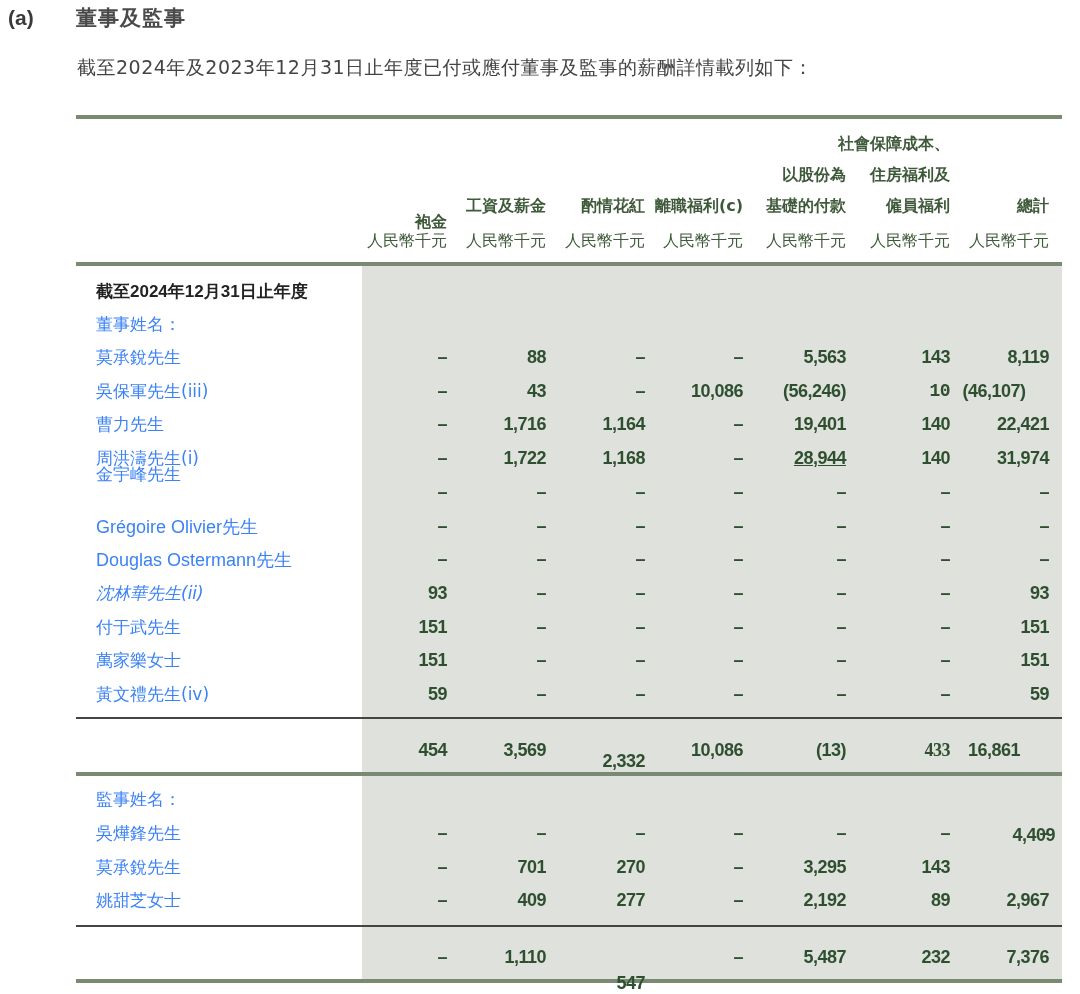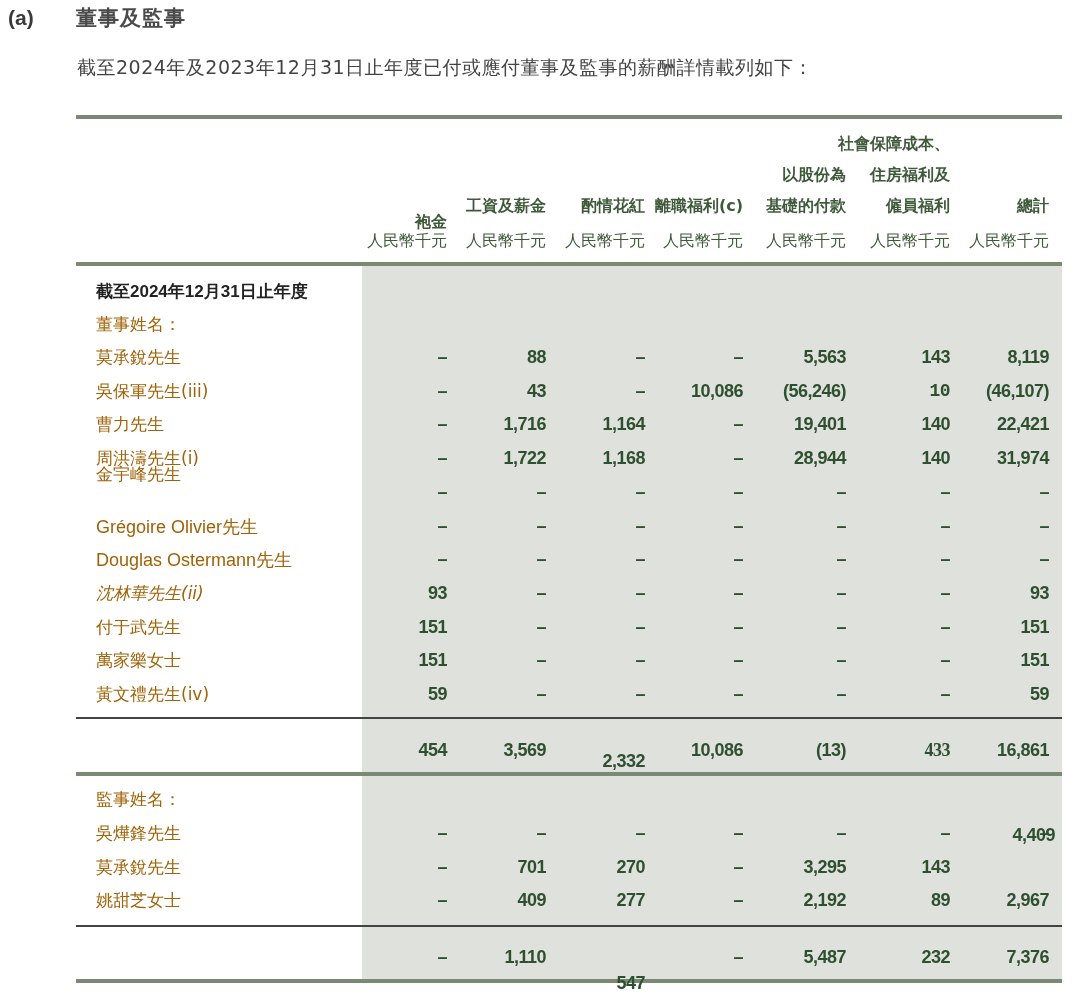--- a/index.html
+++ b/index.html
@@ -12,21 +12,21 @@
 
   .shade { position:absolute; left:362px; top:119px; width:700px; height:862px; background:#dfe1dc; }
   .shade-header { position:absolute; left:362px; top:119px; width:700px; height:145px; background:#ffffff; }
 
   .rule-thick { position:absolute; left:76px; width:986px; height:4px; background:#7a8a72; }
   .rule-thin  { position:absolute; left:76px; width:986px; height:2px; background:#444; }
 
   .hdr { position:absolute; text-align:right; font-size:16px; font-weight:bold; color:#3f5a3a; white-space:nowrap; line-height:31px; }
   .hdr-unit { position:absolute; text-align:right; font-size:16px; color:#3f5a3a; white-space:nowrap; }
 
-  .rowlabel { position:absolute; left:96px; font-size:17px; color:#a16207; white-space:nowrap; }
+  .rowlabel { position:absolute; left:96px; font-size:17px; color:#3b82f6; white-space:nowrap; }
   .rowlabel.bold { font-weight:bold; color:#222; font-family:"Liberation Sans",sans-serif; }
   .rowlabel.latin { font-family:"Liberation Sans",sans-serif; font-size:18px; }
 
   .num { position:absolute; text-align:right; font-family:"Liberation Sans",sans-serif; font-weight:bold;
          font-size:18px; color:#2f5030; width:110px; letter-spacing:-0.5px; }
 </style>
 </head>
 <body>
 
 <div class="section-label">(a)</div>
@@ -78,39 +78,39 @@
         <div class="num" style="top: 347px; left: 939px;">8,119</div>
       </div>
       <div>
         <div class="rowlabel" style="top: 380px;">吳保軍先生(iii)</div>
         <div class="num" style="top: 381px; left: 337px;">–</div>
         <div class="num" style="top: 381px; left: 436px;">43</div>
         <div class="num" style="top: 381px; left: 535px;">–</div>
         <div class="num" style="top: 381px; left: 633px;">10,086</div>
         <div class="num" style="top: 381px; left: 736px;">(56,246)</div>
         <div class="num" style="top: 381px; left: 840px; font-family: Liberation Mono, monospace;">10</div>
-        <div class="num" style="top: 381px; left: 939px;">(46,107)</div>
+        <div class="num" style="top: 381px; left: 939px; text-align: center;">(46,107)</div>
       </div>
       <div>
         <div class="rowlabel" style="top: 413px;">曹力先生</div>
         <div class="num" style="top: 414px; left: 337px;">–</div>
         <div class="num" style="top: 414px; left: 436px;">1,716</div>
         <div class="num" style="top: 414px; left: 535px;">1,164</div>
         <div class="num" style="top: 414px; left: 633px;">–</div>
         <div class="num" style="top: 414px; left: 736px;">19,401</div>
         <div class="num" style="top: 414px; left: 840px;">140</div>
         <div class="num" style="top: 414px; left: 939px;">22,421</div>
       </div>
       <div>
         <div class="rowlabel" style="top: 447px;">周洪濤先生(i)</div>
         <div class="num" style="top: 448px; left: 337px;">–</div>
         <div class="num" style="top: 448px; left: 436px;">1,722</div>
         <div class="num" style="top: 448px; left: 535px;">1,168</div>
         <div class="num" style="top: 448px; left: 633px;">–</div>
-        <div class="num" style="top: 448px; left: 736px;">28,944</div>
+        <div class="num" style="top: 448px; left: 736px; text-decoration: underline;">28,944</div>
         <div class="num" style="top: 448px; left: 840px;">140</div>
         <div class="num" style="top: 448px; left: 939px;">31,974</div>
       </div>
       <div>
         <div class="rowlabel" style="top: 463px;">金宇峰先生</div>
         <div class="num" style="top: 482px; left: 337px;">–</div>
         <div class="num" style="top: 482px; left: 436px;">–</div>
         <div class="num" style="top: 482px; left: 535px;">–</div>
         <div class="num" style="top: 482px; left: 633px;">–</div>
         <div class="num" style="top: 482px; left: 736px;">–</div>
@@ -178,21 +178,21 @@
         <div class="num" style="top: 684px; left: 939px;">59</div>
       </div>
     </div>
   <div id="dir-total">
       <div class="num" style="top: 740px; left: 337px;">454</div>
       <div class="num" style="top: 740px; left: 436px;">3,569</div>
       <div class="num" style="top: 740px; left: 535px; margin-top: 11px;">2,332</div>
       <div class="num" style="top: 740px; left: 633px;">10,086</div>
       <div class="num" style="top: 740px; left: 736px;">(13)</div>
       <div class="num" style="top: 740px; left: 840px; font-family: Liberation Serif, serif;">433</div>
-      <div class="num" style="top: 740px; left: 939px;">16,861</div>
+      <div class="num" style="top: 740px; left: 939px; text-align: center;">16,861</div>
     </div>
 
   <div class="rowlabel" style="top:788px">監事姓名：</div>
   <div id="sup-rows">
       <div>
         <div class="rowlabel" style="top: 822px;">吳燁鋒先生</div>
         <div class="num" style="top: 823px; left: 337px;">–</div>
         <div class="num" style="top: 823px; left: 436px;">–</div>
         <div class="num" style="top: 823px; left: 535px;">–</div>
         <div class="num" style="top: 823px; left: 633px;">–</div>

